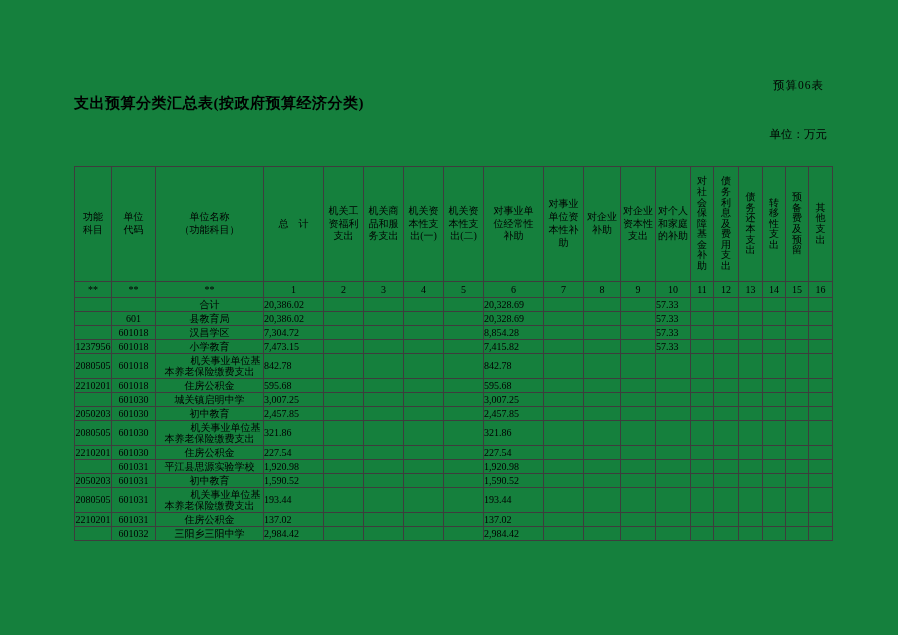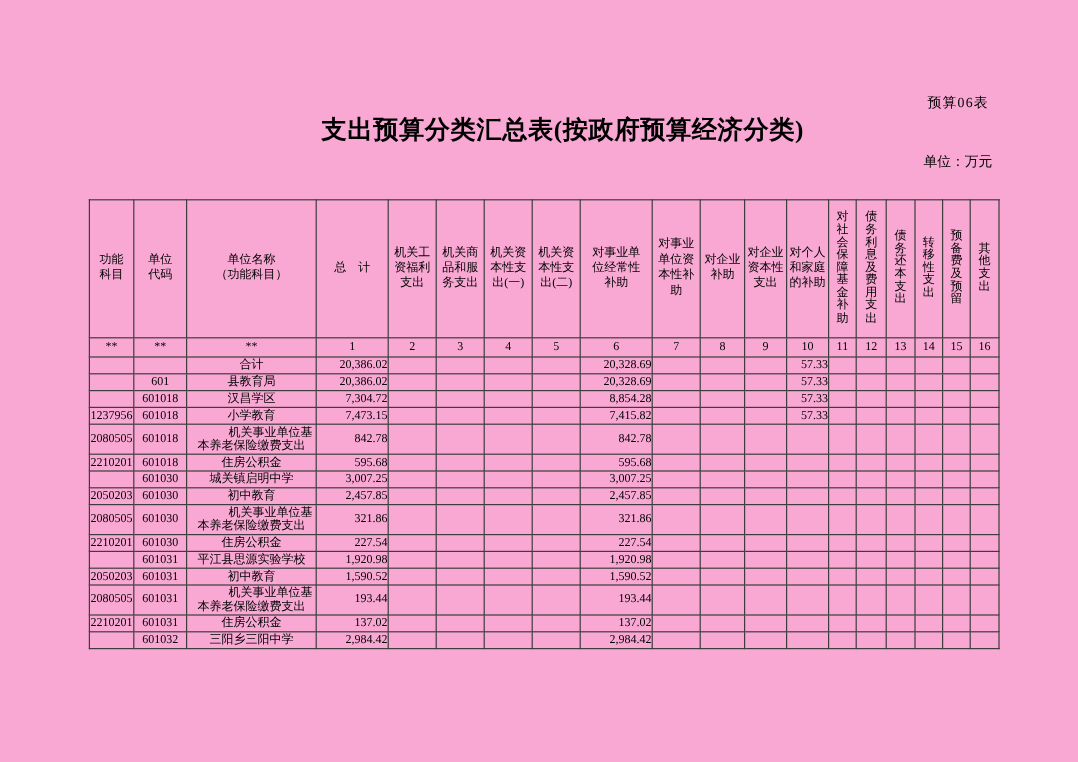--- a/index.html
+++ b/index.html
@@ -1,38 +1,37 @@
 <!DOCTYPE html>
 <html><head>
 <meta charset="utf-8">
 <style>
   * { box-sizing: border-box; }
   html, body { margin: 0; padding: 0; background: #ffffff; }
   .sheet {
     position: relative;
     width: 898px;
     height: 635px;
-    background: #f9a8d4;
+    background: #15803d;
     font-family: "Liberation Serif", "DejaVu Serif", serif;
     color: #000000;
     overflow: hidden;
   }
   .form-no {
     position: absolute;
     top: 78px; left: 74px; width: 758px;
     text-align: right;
     padding-right: 8px;
     font-size: 11.5px;
     letter-spacing: 1px;
   }
   .title {
     position: absolute;
-    top: 94px; left: 90px; width: 758px;
-    text-align: center;
-    font-size: 21px;
+    top: 94px; left: 74px; width: 758px;
+    font-size: 15px;
     font-weight: bold;
     letter-spacing: 0.5px;
   }
   .unit {
     position: absolute;
     top: 127px; left: 74px; width: 758px;
     text-align: right;
     padding-right: 5px;
     font-size: 11.5px;
   }
@@ -61,21 +60,21 @@
   tr.labels th.vert { line-height: 1.06; }
   tr.codes th {
     height: 16px;
     text-align: center;
     line-height: 1;
   }
   tbody tr.r1 { height: 14px; }
   tbody tr.r2 { height: 25px; }
   tbody td { line-height: 1.15; }
   td.code { text-align: center; }
-  td.num  { text-align: right; padding-right: 2px; }
+  td.num  { padding-right: 2px; }
   td.name-left        { text-align: center; padding-left: 2px; white-space: nowrap; }
   td.name-left-indent { text-align: center; padding-left: 9px; white-space: nowrap; }
   td.name-center      { text-align: center; white-space: nowrap; }
   td.name-center-wrap { text-align: center; padding: 0 2px; text-indent: 32px; line-height: 1.12; }
 </style>
 </head>
 <body>
 
 <div class="sheet">
   <div class="form-no">预算06表</div>

